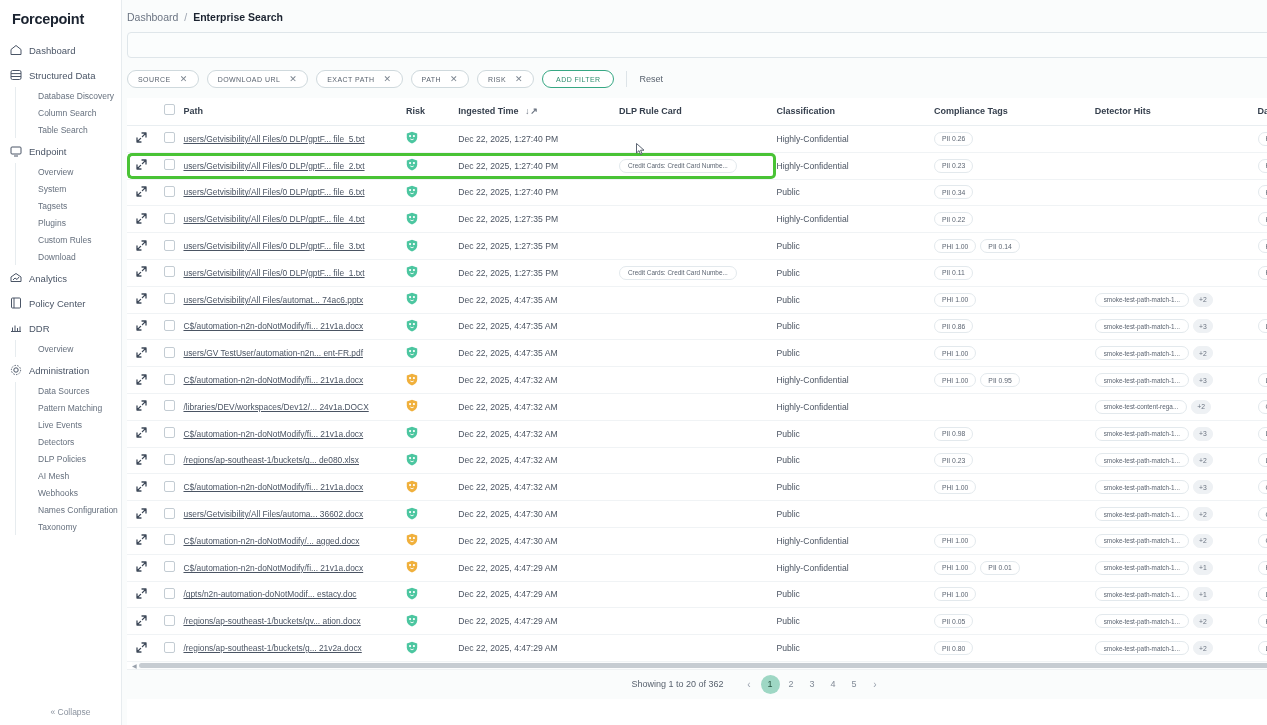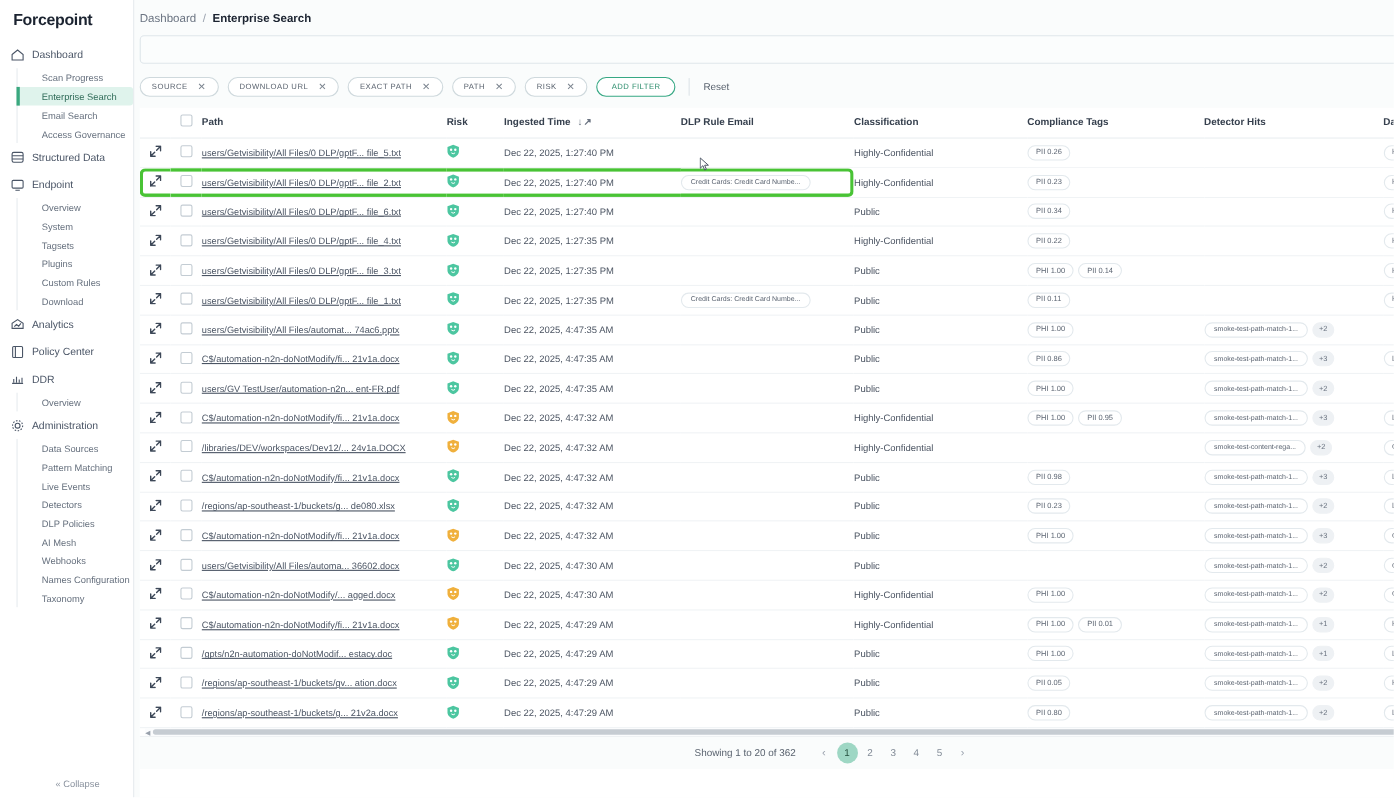--- a/index.html
+++ b/index.html
@@ -183,35 +183,34 @@
       <span class="brand-text">Forcepoint</span>
     </div>
     <nav class="nav" id="nav">
         <div class="nav-group">
           <div class="nav-top">
             <svg class="ic" viewBox="0 0 12 12">
               <path d="M1 5.5 L6 1.5 L11 5.5 L11 10.5 L1 10.5 Z" fill="none" stroke="#4a5566" stroke-width="1"></path>
             </svg>
             <span>Dashboard</span>
           </div>
-          <div class="nav-sub">
-            <div class="nav-sub-item">Scan Progress</div>
-            <div class="nav-sub-item active">Enterprise Search</div>
-            <div class="nav-sub-item">Email Search</div>
-            <div class="nav-sub-item">Access Governance</div>
-          </div>
         </div>
         <div class="nav-group">
           <div class="nav-top">
             <svg class="ic" viewBox="0 0 12 12">
               <rect x="1" y="1.5" width="10" height="9" rx="1.5" fill="none" stroke="#4a5566" stroke-width="1"></rect>
               <line x1="1" y1="4.6" x2="11" y2="4.6" stroke="#4a5566" stroke-width="1"></line>
               <line x1="1" y1="7.5" x2="11" y2="7.5" stroke="#4a5566" stroke-width="1"></line>
             </svg>
             <span>Structured Data</span>
+          </div>
+          <div class="nav-sub">
+            <div class="nav-sub-item">Database Discovery</div>
+            <div class="nav-sub-item">Column Search</div>
+            <div class="nav-sub-item">Table Search</div>
           </div>
         </div>
         <div class="nav-group">
           <div class="nav-top">
             <svg class="ic" viewBox="0 0 12 12">
               <rect x="1" y="2" width="10" height="7" rx="1" fill="none" stroke="#4a5566" stroke-width="1"></rect>
               <line x1="4" y1="11" x2="8" y2="11" stroke="#4a5566" stroke-width="1"></line>
             </svg>
             <span>Endpoint</span>
           </div>
@@ -325,21 +324,21 @@
             <th class="c-exp"></th>
             <th class="c-chk">
               <span class="chk"></span>
             </th>
             <th class="c-path">Path</th>
             <th class="c-risk">Risk</th>
             <th class="c-time">
               <span>Ingested Time</span>
               <span style="margin-left:4px;color:#6b7482;">↓ ↗</span>
             </th>
-            <th class="c-dlp">DLP Rule Email</th>
+            <th class="c-dlp">DLP Rule Card</th>
             <th class="c-cls">Classification</th>
             <th class="c-tags">Compliance Tags</th>
             <th class="c-det">Detector Hits</th>
             <th class="c-attr">Data Attributes</th>
           </tr>
         </thead>
         <tbody id="tbody">
             <tr>
               <td class="c-exp"><svg class="expico" viewBox="0 0 11 11">
                   <path d="M10 1 L6 1 M10 1 L10 5 M10 1 L6.4 4.6" stroke="#3d4858" stroke-width="1.3" fill="none" stroke-linecap="round"></path>

